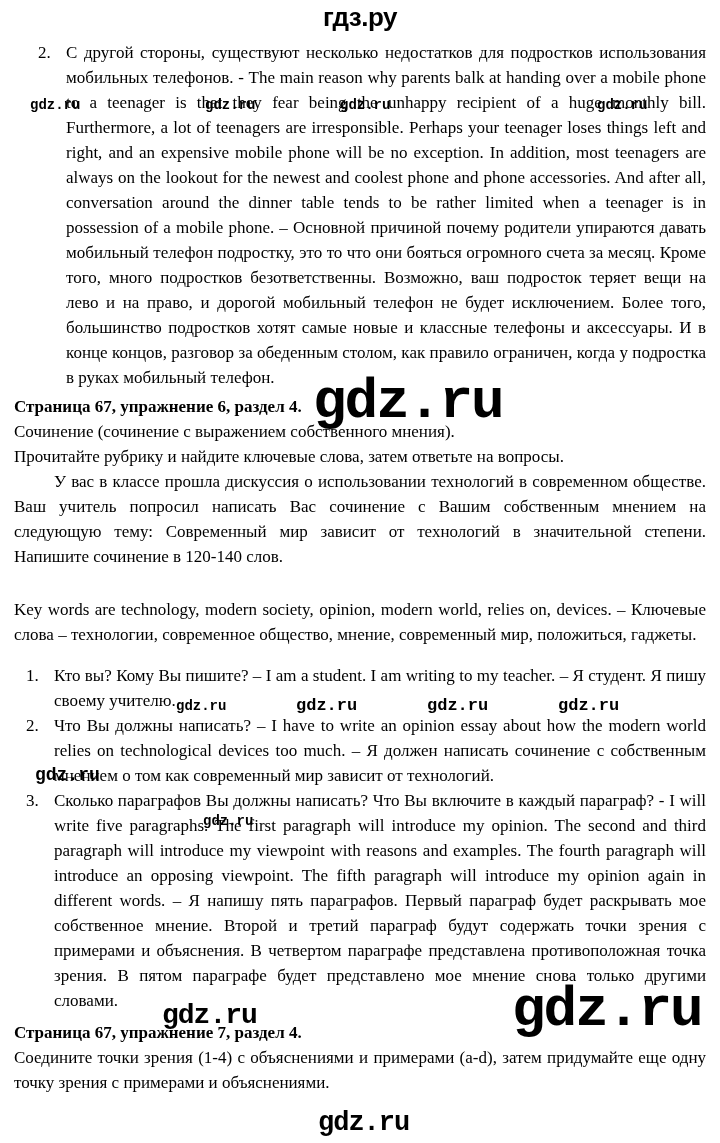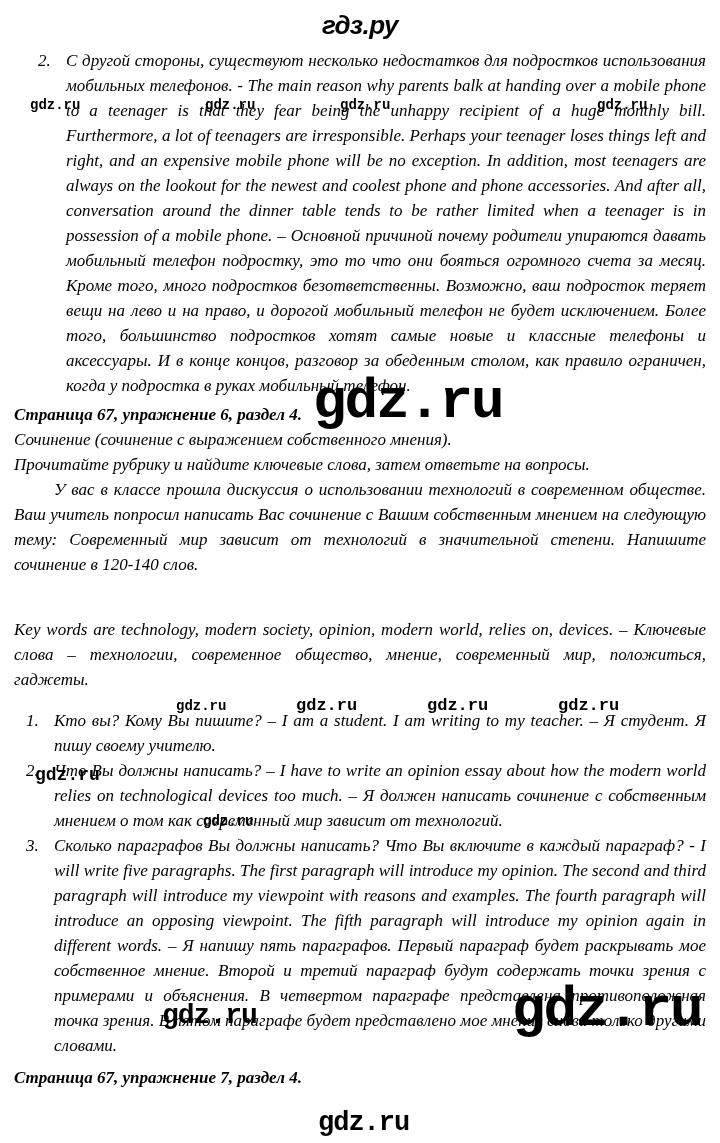--- a/index.html
+++ b/index.html
@@ -7,39 +7,39 @@
     position:relative;
     width:720px; height:1143px;
     margin:0 auto;
     background:#ffffff;
     color:#000000;
     font-family:"Liberation Serif", serif;
     font-size:17px;
     line-height:25px;
     overflow:hidden;
   }
-  .content { padding:10px 14px 0 14px;font-style:italic; }
+  .content { padding:2px 14px 0 14px; }
   .site-header {
     text-align:center;
     font-family:"Liberation Sans", sans-serif;
     font-weight:bold;
     font-size:26px;
     line-height:30px;
     letter-spacing:-0.5px;
     margin-bottom:8px;
   }
   .jtext { text-align:justify; }
   .answer-item { position:relative; padding-left:52px; text-align:justify; }
   .answer-item > .list-num { position:absolute; left:24px; top:0; }
   .question-item { position:relative; padding-left:40px; text-align:justify; }
   .question-item > .list-num { position:absolute; left:12px; top:0; }
   .heading { font-weight:bold; }
   .section6-heading { margin-top:4px; }
   .task-par { text-indent:40px; }
-  .keywords-par { margin-top:40px; }
+  .keywords-par { margin-top:28px; }
   .questions { margin-top:16px; }
   .section7-heading { margin-top:7px; }
   .wm {
     position:absolute;
     font-family:Liberation Mono, monospace;
     font-weight:bold;
     line-height:1;
     white-space:nowrap;
     color:#000;
     z-index:5;
@@ -82,20 +82,21 @@
 
       <div class="question-item">
         <span class="list-num">3.</span>
         <span>Сколько параграфов Вы должны написать? Что Вы включите в каждый параграф? - I will write five paragraphs. The first paragraph will introduce my opinion. The second and third paragraph will introduce my viewpoint with reasons and examples. The fourth paragraph will introduce an opposing viewpoint. The fifth paragraph will introduce my opinion again in different words. – Я напишу пять параграфов. Первый параграф будет раскрывать мое собственное мнение. Второй и третий параграф будут содержать точки зрения с примерами и объяснения. В четвертом параграфе представлена противоположная точка зрения. В пятом параграфе будет представлено мое мнение снова только другими словами.</span>
       </div>
 
     </div>
 
     <div class="heading section7-heading">Страница 67, упражнение 7, раздел 4.</div>
 
+    <div class="jtext">Соедините точки зрения (1-4) с объяснениями и примерами (a-d), затем придумайте еще одну точку зрения с примерами и объяснениями.</div>
 
   </div>
 
   <div>
       <div class="wm" style="left: 30px; top: 98px; font-size: 14px; color: rgb(0, 0, 0); letter-spacing: 0px;">gdz.ru</div>
       <div class="wm" style="left: 205px; top: 98px; font-size: 14px; color: rgb(0, 0, 0); letter-spacing: 0px;">gdz.ru</div>
       <div class="wm" style="left: 340px; top: 98px; font-size: 14px; color: rgb(0, 0, 0); letter-spacing: 0px;">gdz.ru</div>
       <div class="wm" style="left: 597px; top: 98px; font-size: 14px; color: rgb(0, 0, 0); letter-spacing: 0px;">gdz.ru</div>
       <div class="wm" style="left: 313px; top: 374px; font-size: 56px; color: rgb(0, 0, 0); letter-spacing: -2px;">gdz.ru</div>
       <div class="wm" style="left: 176px; top: 699px; font-size: 14px; color: rgb(0, 0, 0); letter-spacing: 0px;">gdz.ru</div>

